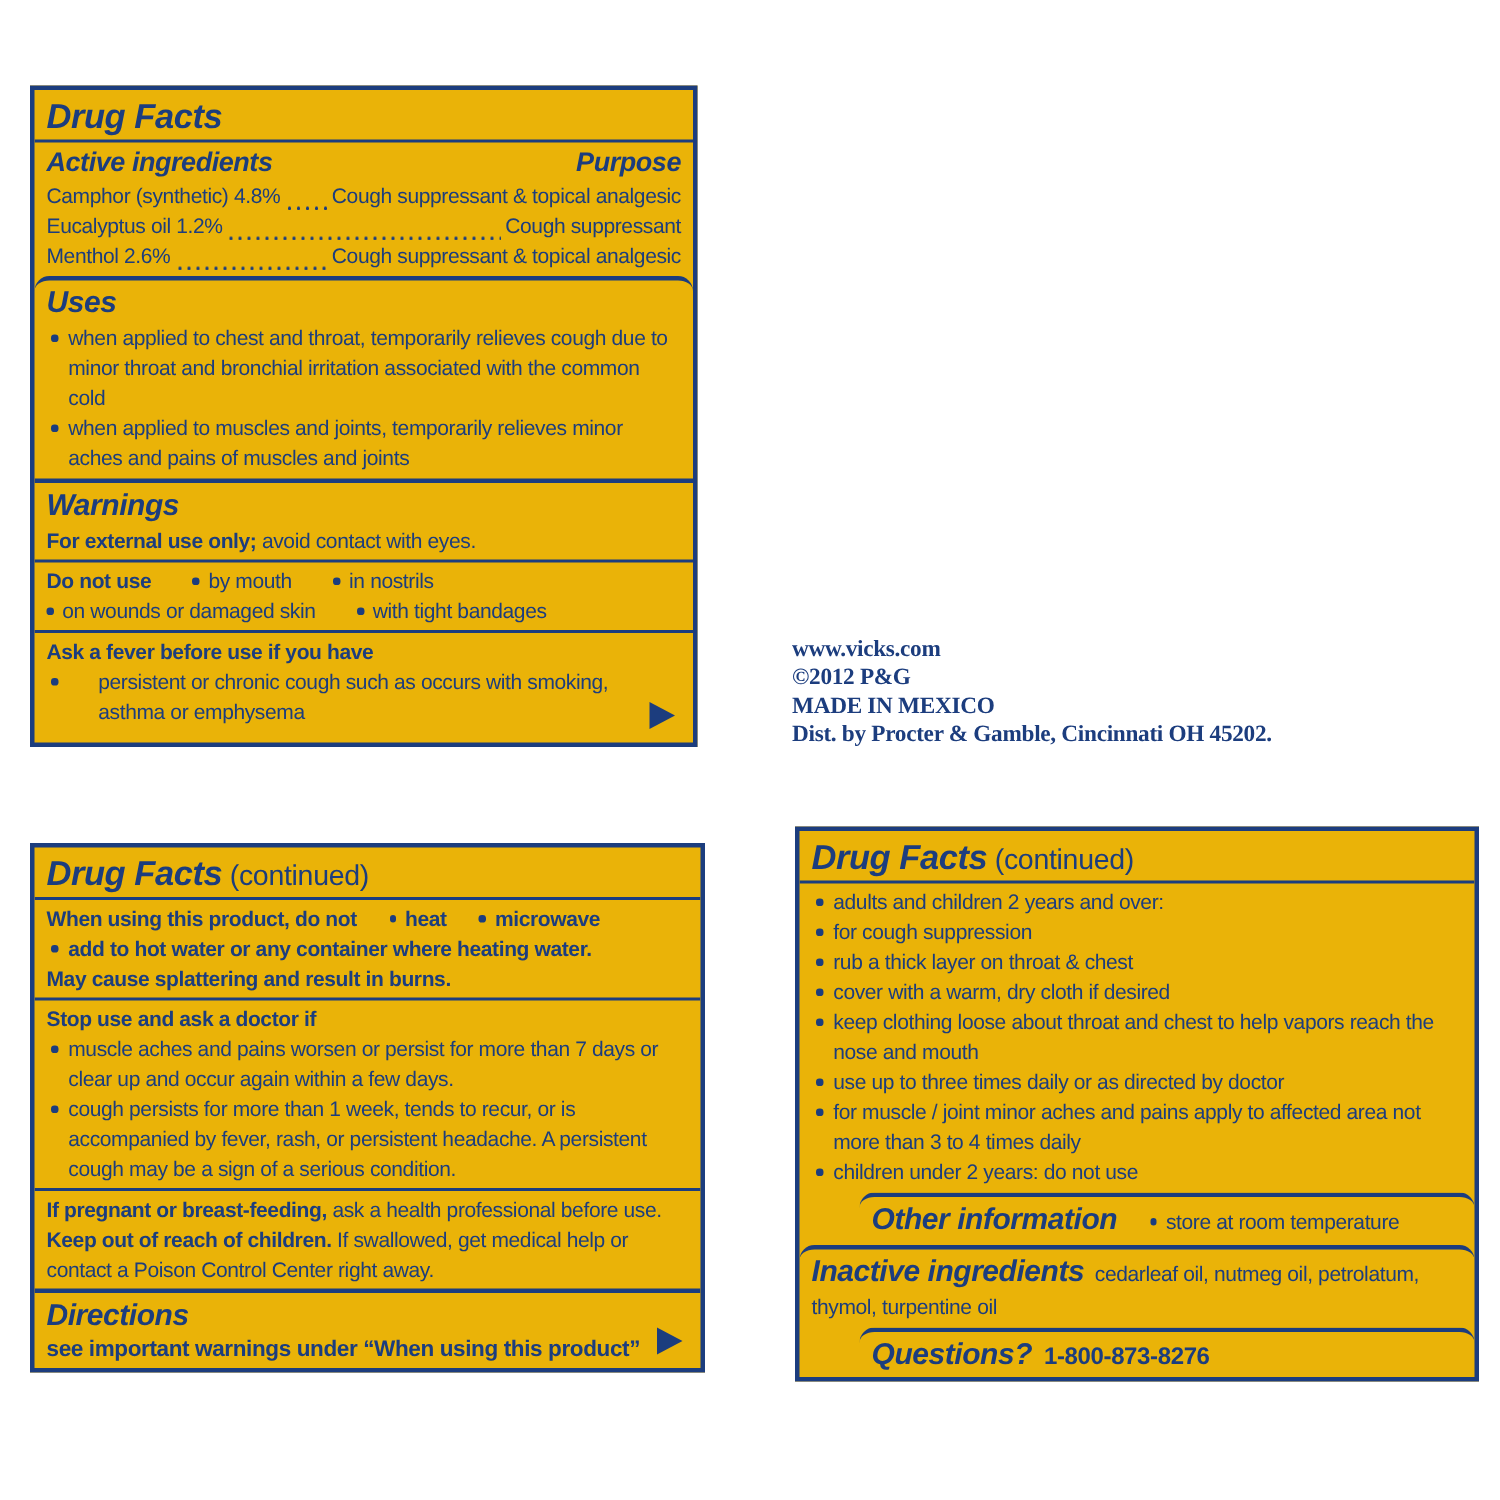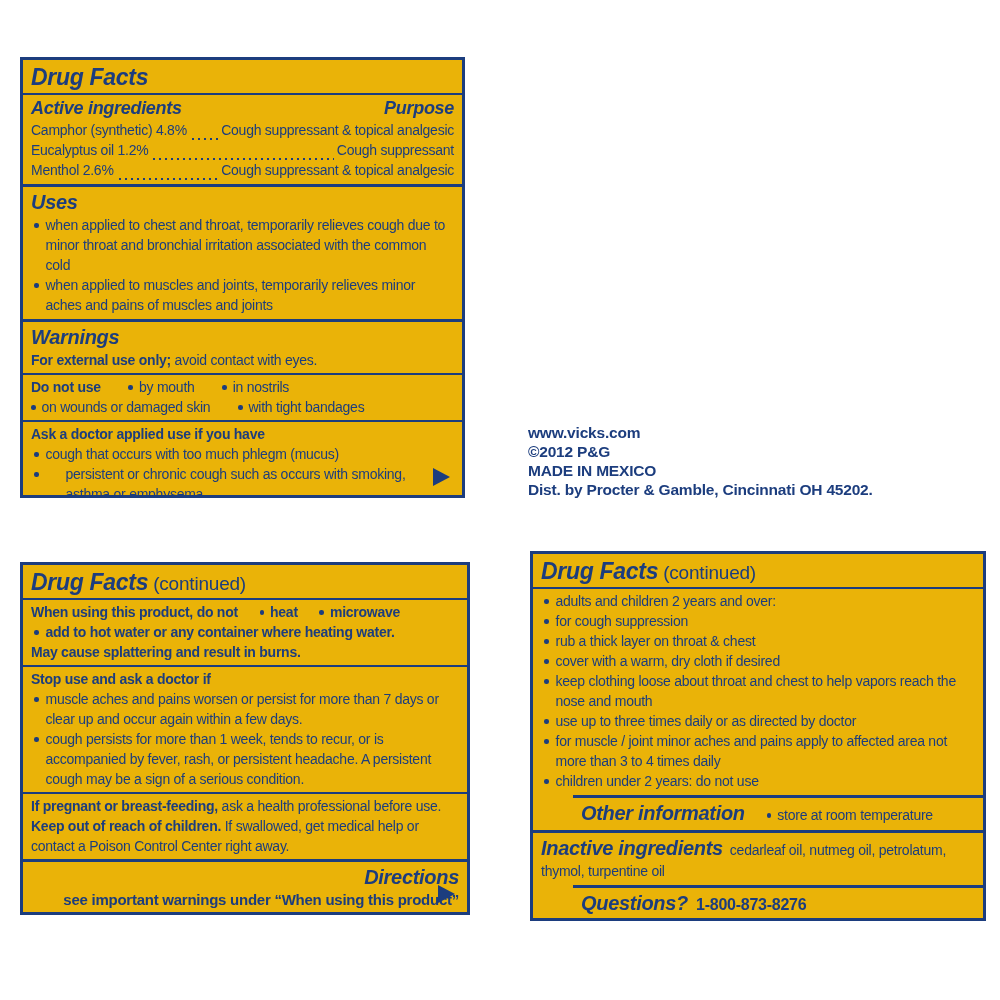--- a/index.html
+++ b/index.html
@@ -45,24 +45,24 @@
     background:#1c3d7e;vertical-align:middle;margin:-2px 6px 0 0;
   }
   .li-text{flex:1;}
   .inline-gap{margin-left:24px;}
   .arrow{
     position:absolute;right:12px;bottom:9px;width:0;height:0;
     border-left:17px solid #1c3d7e;
     border-top:9px solid rgba(0,0,0,0);
     border-bottom:9px solid rgba(0,0,0,0);
   }
-  .mfg{position:absolute;left:528px;top:423px;width:420px;}
+  .mfg{position:absolute;left:528px;top:423px;width:420px;font-family:Liberation Serif, serif;}
   .mfg-line{font-size:15.5px;font-weight:bold;line-height:19px;letter-spacing:-0.2px;}
-  .flexline{display:flex;align-items:baseline;margin-left:40px;} .mt3{margin-top:3px;text-align:right;} .mb4{margin-bottom:4px;}
-  .pt2{padding-top:2px;} .pb4{padding-bottom:4px;}
+  .flexline{display:flex;align-items:baseline;margin-left:40px;} .mt3{margin-top:3px;} .mb4{margin-bottom:4px;}
+  .pt2{padding-top:2px;} .pb4{padding-bottom:4px;border-radius:10px;}
 </style>
 </head>
 <body>
 
 <div class="box" style="left:20px;top:57px;width:445px;height:441px;">
 
   <div class="title-row">
     <span class="h1">Drug Facts</span>
   </div>
 
@@ -110,25 +110,21 @@
     <div class="body pad">
       <span class="bodyb">Do not use</span>
       <span class="inline-gap"><span class="idot"></span><span>by mouth</span></span>
       <span class="inline-gap"><span class="idot"></span><span>in nostrils</span></span>
     </div>
     <div class="body pad">
       <span><span class="idot"></span><span>on wounds or damaged skin</span></span>
       <span class="inline-gap"><span class="idot"></span><span>with tight bandages</span></span>
     </div>
     <div class="subrule"></div>
-    <div class="bodyb pad">Ask a doctor applied use if you have</div>
-    <div class="li body">
-      <span class="dot"></span>
-      <span class="li-text">cough that occurs with too much phlegm (mucus)</span>
-    </div>
+    <div class="bodyb pad">Ask a fever before use if you have</div>
     <div class="li body" style="width:395px;gap:20px;">
       <span class="dot"></span>
       <span class="li-text">persistent or chronic cough such as occurs with smoking, asthma or emphysema</span>
     </div>
   </div>
 
   <div class="arrow"></div>
 </div>
 
 <div class="mfg">

